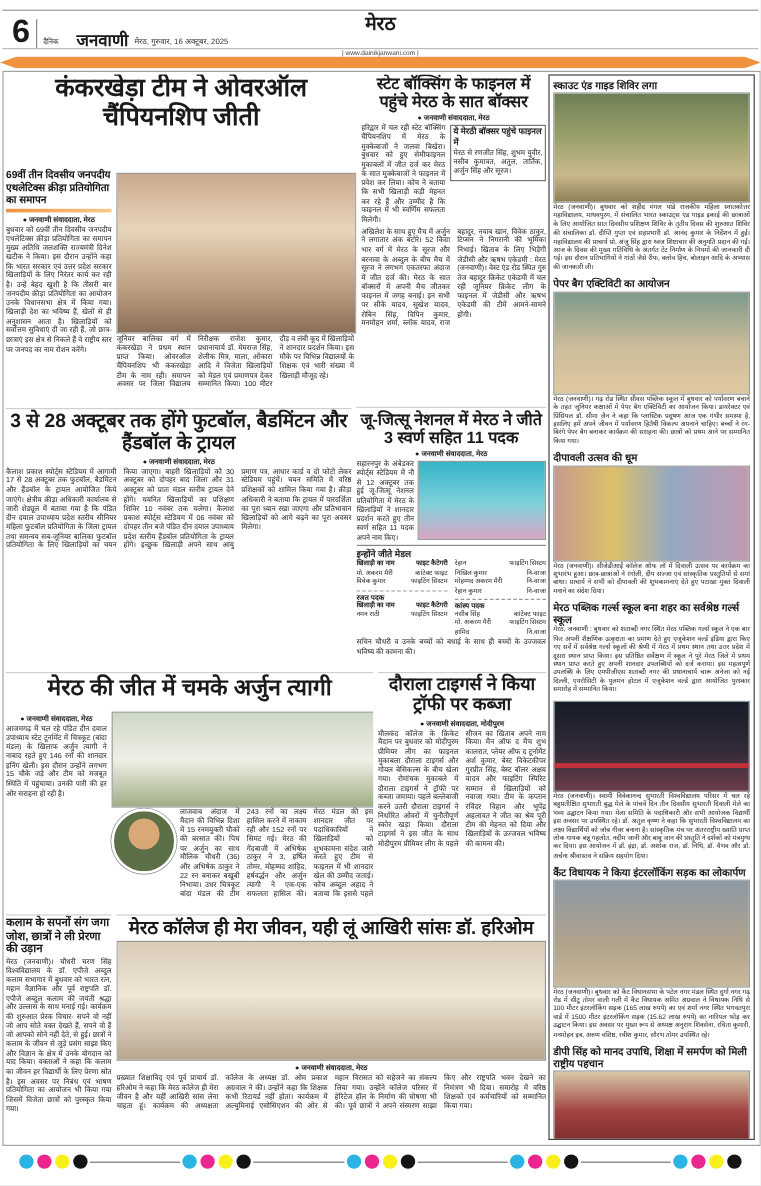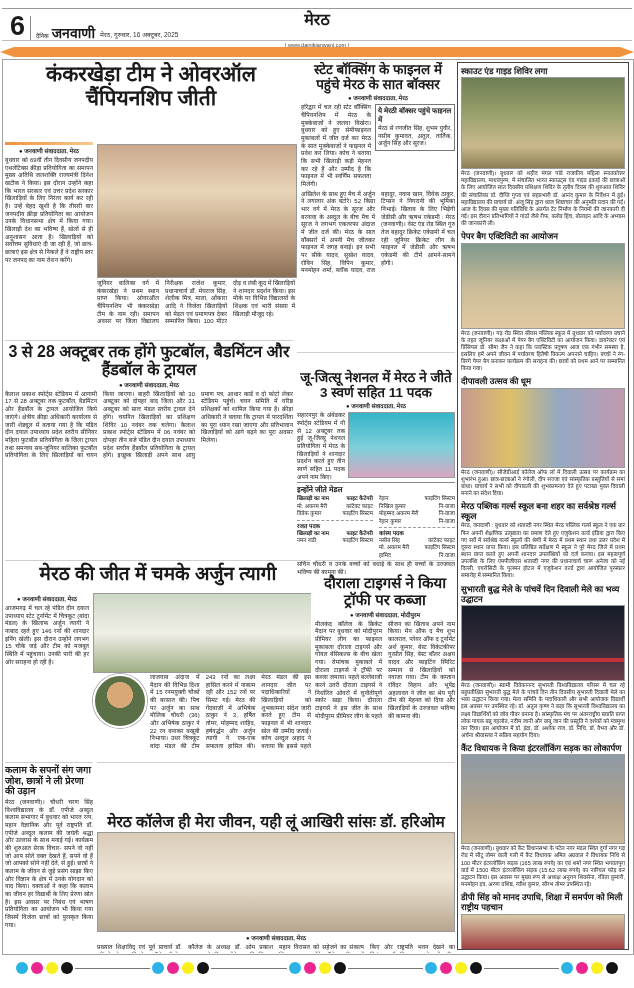--- a/index.html
+++ b/index.html
@@ -4,21 +4,21 @@
 <style>
   html,body{margin:0;padding:0;background:#ddd;}
   .page{position:relative;width:634px;height:988px;background:#fff;margin:0 auto;
         font-family:"Liberation Sans",sans-serif;color:#1a1a1a;overflow:hidden;}
   .topline{position:absolute;top:8px;left:2px;right:2px;border-top:1px solid #999;}
   
   .hdr{position:absolute;top:12px;left:10px;right:10px;height:28px;}
   .pageno{font-size:27px;font-weight:bold;line-height:28px;}
   .hdr-left{display:flex;align-items:flex-end;gap:5px;}
   .vr{width:1px;height:24px;background:#888;display:inline-block;}
-  .mast{display:flex;align-items:flex-end;gap:3px;}
+  .mast{display:flex;align-items:flex-end;gap:15px;}
   .mast .small{font-size:6px;display:block;line-height:7px;}
   .mast .big{font-size:14px;font-weight:bold;line-height:14px;}
   .edition{font-size:6.5px;color:#333;padding-bottom:1px;}
   .city{position:absolute;top:8px;left:0;right:0;text-align:center;font-size:16px;font-weight:bold;}
   .webstrip{position:absolute;top:40px;left:2px;right:2px;border-top:1px solid #bbb;
             text-align:center;font-size:5.5px;color:#444;padding-top:1px;}
   .ribbon{position:absolute;top:47px;left:0;width:634px;height:10px;background:#f0923e;
           clip-path:polygon(0 50%,14px 0,620px 0,634px 50%,620px 100%,14px 100%);}
   
   .main{position:absolute;top:59px;left:2px;width:630px;height:894px;border:1px solid #a3a3a3;}
@@ -40,47 +40,47 @@
      background:linear-gradient(180deg,#caa98e 0%,#e8d5b8 35%,#b9997c 75%,#8a6f56 100%);}
   .champ-body2{position:absolute;left:92px;top:218px;width:198px;height:54px;}
   .a-box{left:298px;top:2px;width:154px;height:274px;}
   .a-box .hl{font-size:13.5px;}
   .boxflex{display:flex;gap:4px;margin-top:2px;}
   .boxflex .c1{width:70px;}
   .infobox{border:1px solid #777;padding:2px;margin-bottom:2px;}
   .infobox .t{font-size:7px;font-weight:bold;line-height:1.2;margin-bottom:1px;}
   .a-trials{left:2px;top:280px;width:288px;height:216px;border-top:1px solid #cfcfcf;padding-top:2px;}
   .a-trials .hl{font-size:16px;}
-  .a-ju{left:294px;top:292px;width:158px;height:216px;border-top:1px solid #cfcfcf;padding-top:17px;}
+  .a-ju{left:294px;top:279px;width:158px;height:216px;border-top:1px solid #cfcfcf;padding-top:2px;}
   .a-ju .hl{font-size:13.5px;}
   .juflex{display:flex;gap:3px;margin-top:1px;}
   .juflex .c1{width:48px;}
   .ju-photo{flex:1;height:64px;background:linear-gradient(180deg,#35b5c9 0%,#7fd0da 55%,#d8a6c4 100%);}
   .mtable{margin-top:1px;border-top:1px solid #888;}
   .mt-title{font-size:7.5px;font-weight:bold;padding:1px 0;}
   .mt-grid{display:flex;gap:6px;}
   .mt-col{flex:1;}
   .mt-row{display:flex;justify-content:space-between;font-size:5.5px;line-height:1.35;}
   .mt-h span{font-weight:bold;}
   .mt-sec{font-size:6px;font-weight:bold;border-top:1px dashed #999;margin-top:2px;padding-top:1px;}
   .a-arjun{left:2px;top:500px;width:306px;height:198px;border-top:1px solid #cfcfcf;padding-top:2px;}
   .a-arjun .hl{font-size:19px;}
   .arj-left{position:absolute;left:0;top:32px;width:84px;height:162px;}
   .arj-photo{position:absolute;left:88px;top:32px;width:218px;height:78px;
      background:linear-gradient(180deg,#cdd8c6 0%,#f0efe6 50%,#9fae86 100%);}
   .arj-below{position:absolute;left:88px;top:113px;width:218px;height:84px;}
   .avatar{width:50px;height:50px;border-radius:50%;float:left;margin:0 3px 2px 0;
      border:2px solid #fff;box-shadow:0 0 0 1px #aaa;
      background:radial-gradient(circle at 50% 38%,#d9a877 0 32%,#5c7048 33% 100%);}
-  .a-daur{left:312px;top:500px;width:140px;height:198px;border-top:1px solid #cfcfcf;padding-top:14px;}
+  .a-daur{left:312px;top:500px;width:140px;height:198px;border-top:1px solid #cfcfcf;padding-top:2px;}
   .a-daur .hl{font-size:15px;}
   .a-kalam{left:2px;top:702px;width:88px;height:188px;border-top:1px solid #cfcfcf;padding-top:2px;}
   .a-kalam .hl{font-size:9.5px;text-align:left;}
   .a-col{left:94px;top:702px;width:358px;height:188px;border-top:1px solid #cfcfcf;padding-top:2px;}
-  .a-col .hl{font-size:15.5px;margin-top:48px;}
+  .a-col .hl{font-size:15.5px;}
   .col-photo{width:356px;height:98px;margin-top:2px;
      background:linear-gradient(180deg,#d9cbb8 0%,#efe6d6 45%,#b7a68f 100%);}
   
   .rcol{position:absolute;left:454px;top:2px;width:172px;height:888px;border:1px solid #444;
         padding:3px;box-sizing:border-box;overflow:hidden;}
   .brief{margin-bottom:4px;}
   .b-head{font-size:8.5px;font-weight:bold;line-height:1.2;margin-bottom:1px;}
   .b-photo{width:100%;height:90px;border:1px solid #999;box-sizing:border-box;}
   .b-cap{font-size:5.5px;line-height:1.3;text-align:justify;color:#222;margin-top:1px;}
   .ph-scout{background:linear-gradient(180deg,#6e7f55 0%,#9aa06b 40%,#c9b98c 75%,#8f7f55 100%);}
@@ -119,20 +119,21 @@
   </div>
   <div class="city">मेरठ</div>
   <div class="webstrip">| www.dainikjanwani.com |</div>
   <div class="ribbon"></div>
 
   <div class="main">
 
     <div class="art a-champ">
       <div class="hl">कंकरखेड़ा टीम ने ओवरऑल चैंपियनशिप जीती</div>
       <div class="champ-left">
+        <div class="kicker">69वीं तीन दिवसीय जनपदीय एथलेटिक्स क्रीड़ा प्रतियोगिता का समापन</div>
         <div class="kbar"></div>
         <div class="byline">● जनवाणी संवाददाता, मेरठ</div>
         <div class="body">बुधवार को 69वीं तीन दिवसीय जनपदीय एथलेटिक्स क्रीड़ा प्रतियोगिता का समापन मुख्य अतिथि जलशक्ति राज्यमंत्री दिनेश खटीक ने किया। इस दौरान उन्होंने कहा कि भारत सरकार एवं उत्तर प्रदेश सरकार खिलाड़ियों के लिए निरंतर कार्य कर रही है। उन्हें बेहद खुशी है कि तीसरी बार जनपदीय क्रीड़ा प्रतियोगिता का आयोजन उनके विधानसभा क्षेत्र में किया गया। खिलाड़ी देश का भविष्य हैं, खेलों से ही अनुशासन आता है। खिलाड़ियों को सर्वोत्तम सुविधाएं दी जा रही हैं, जो छात्र-छात्राएं इस क्षेत्र से निकले हैं वे राष्ट्रीय स्तर पर जनपद का नाम रोशन करेंगे।</div>
       </div>
       <div class="photo champ-photo"></div>
       <div class="body cols3 champ-body2">जूनियर बालिका वर्ग में कंकरखेड़ा ने प्रथम स्थान प्राप्त किया। ओवरऑल चैंपियनशिप भी कंकरखेड़ा टीम के नाम रही। समापन अवसर पर जिला विद्यालय निरीक्षक राजेश कुमार, प्रधानाचार्य डॉ. मेघराज सिंह, शेलीक मित्र, माला, ओंकारा आदि ने विजेता खिलाड़ियों को मेडल एवं प्रमाणपत्र देकर सम्मानित किया। 100 मीटर दौड़ व लंबी कूद में खिलाड़ियों ने शानदार प्रदर्शन किया। इस मौके पर विभिन्न विद्यालयों के शिक्षक एवं भारी संख्या में खिलाड़ी मौजूद रहे।</div>
     </div>
 
     <div class="art a-box">
       <div class="hl">स्टेट बॉक्सिंग के फाइनल में पहुंचे मेरठ के सात बॉक्सर</div>
@@ -274,21 +275,20 @@
         <div class="b-photo ph-diwali" style="height:80px;"></div>
         <div class="b-cap">मेरठ (जनवाणी)। सीजेडीआई कॉलेज ऑफ लॉ में दिवाली उत्सव पर कार्यक्रम का शुभारंभ हुआ। छात्र-छात्राओं ने रंगोली, दीप सज्जा एवं सांस्कृतिक प्रस्तुतियों से समां बांधा। प्राचार्य ने सभी को दीपावली की शुभकामनाएं देते हुए पटाखा मुक्त दिवाली मनाने का संदेश दिया।</div>
       </div>
 
       <div class="brief">
         <div class="b-head">मेरठ पब्लिक गर्ल्स स्कूल बना शहर का सर्वश्रेष्ठ गर्ल्स स्कूल</div>
         <div class="b-cap">मेरठ, जनवाणी : बुधवार को शताब्दी नगर स्थित मेरठ पब्लिक गर्ल्स स्कूल ने एक बार फिर अपनी शैक्षणिक उत्कृष्टता का प्रमाण देते हुए एजुकेशन वर्ल्ड इंडिया द्वारा किए गए सर्वे में सर्वश्रेष्ठ गर्ल्स स्कूलों की श्रेणी में मेरठ में प्रथम स्थान तथा उत्तर प्रदेश में दूसरा स्थान प्राप्त किया। इस प्रतिष्ठित सर्वेक्षण में स्कूल ने पूरे मेरठ जिले में प्रथम स्थान प्राप्त करते हुए अपनी शानदार उपलब्धियों को दर्ज कराया। इस महत्वपूर्ण उपलब्धि के लिए एमपीजीएस शताब्दी नगर की प्रधानाचार्य चारू अनेजा को नई दिल्ली, एयरोसिटी के पुलमन होटल में एजुकेशन वर्ल्ड द्वारा आयोजित पुरस्कार समारोह में सम्मानित किया।</div>
       </div>
 
       <div class="brief">
-        <div class="b-head">सुभारती बुद्ध मेले के पांचवें दिन दिवाली मेले का भव्य उद्घाटन</div>
         <div class="b-photo ph-night" style="height:76px;"></div>
         <div class="b-cap">मेरठ (जनवाणी)। स्वामी विवेकानन्द सुभारती विश्वविद्यालय परिसर में चल रहे बहुप्रतीक्षित सुभारती बुद्ध मेले के पांचवें दिन तीन दिवसीय सुभारती दिवाली मेले का भव्य उद्घाटन किया गया। मेला समिति के पदाधिकारी और सभी आयोजक विद्यार्थी इस अवसर पर उपस्थित रहे। डॉ. अतुल कृष्ण ने कहा कि सुभारती विश्वविद्यालय का लक्ष्य विद्यार्थियों को जॉब गीवर बनाना है। सांस्कृतिक मंच पर अंतरराष्ट्रीय ख्याति प्राप्त लोक गायक बन्नू गहलोत, नदीम जानी और बाबू जान की प्रस्तुति ने दर्शकों को मंत्रमुग्ध कर दिया। इस आयोजन में डॉ. इंद्रा, डॉ. अशोक राज, डॉ. निधि, डॉ. वैभव और डॉ. अर्चना श्रीवास्तव ने सक्रिय सहयोग दिया।</div>
       </div>
 
       <div class="brief">
         <div class="b-head">कैंट विधायक ने किया इंटरलॉकिंग सड़क का लोकार्पण</div>
         <div class="b-photo ph-road" style="height:90px;"></div>
         <div class="b-cap">मेरठ (जनवाणी)। बुधवार को कैंट विधानसभा के पटेल नगर मंडल स्थित दुर्गा नगर गढ़ रोड में सीटू तोमर वाली गली में कैंट विधायक अमित अग्रवाल ने विधायक निधि से 100 मीटर इंटरलॉकिंग सड़क (165 लाख रुपये) का एवं शर्मा नगर स्थित भगवतपुरा वार्ड में 1500 मीटर इंटरलॉकिंग सड़क (15.62 लाख रुपये) का नारियल फोड़ कर उद्घाटन किया। इस अवसर पर मुख्य रूप से अध्यक्ष अनुराग शिवसेना, रविता कुमारी, मनमोहन इत्र, अरुण वशिष्ठ, रवीश कुमार, सौरभ तोमर उपस्थित रहे।</div>
       </div>
 

